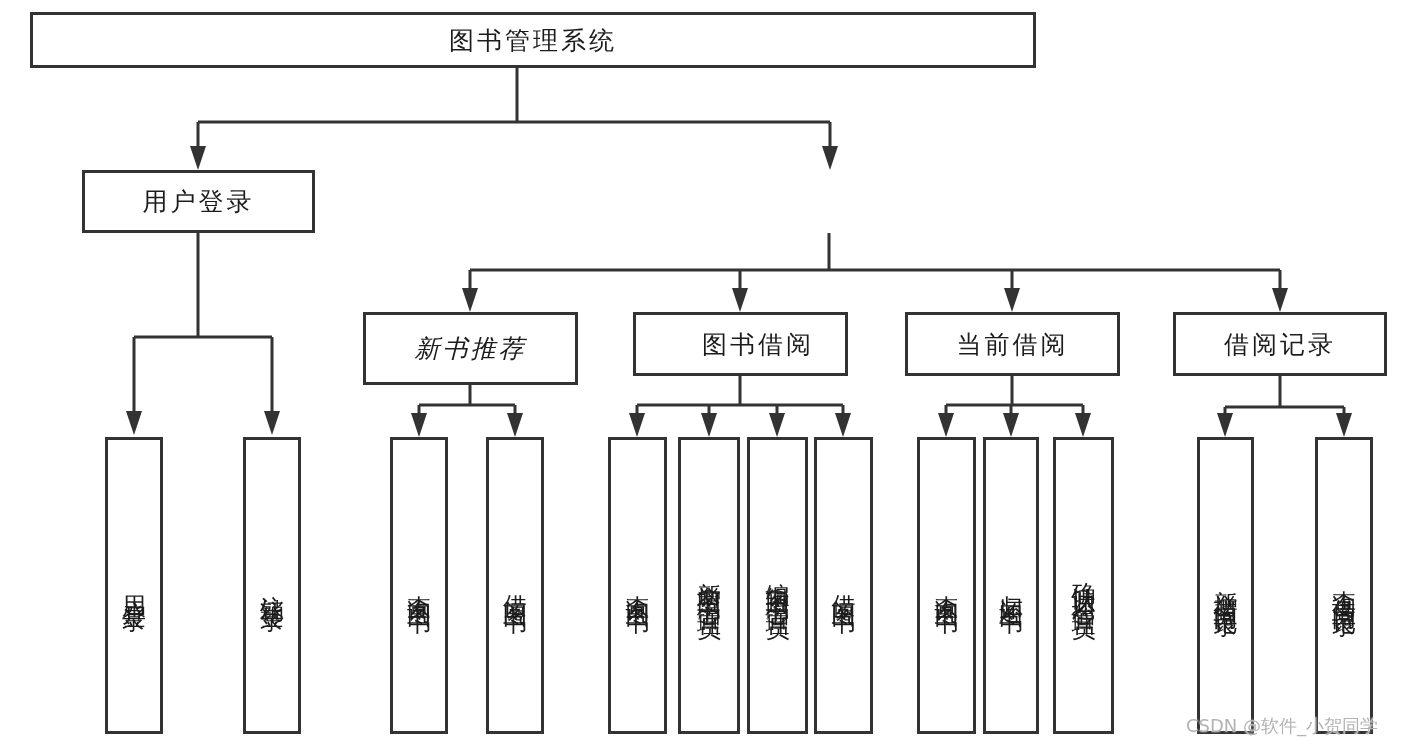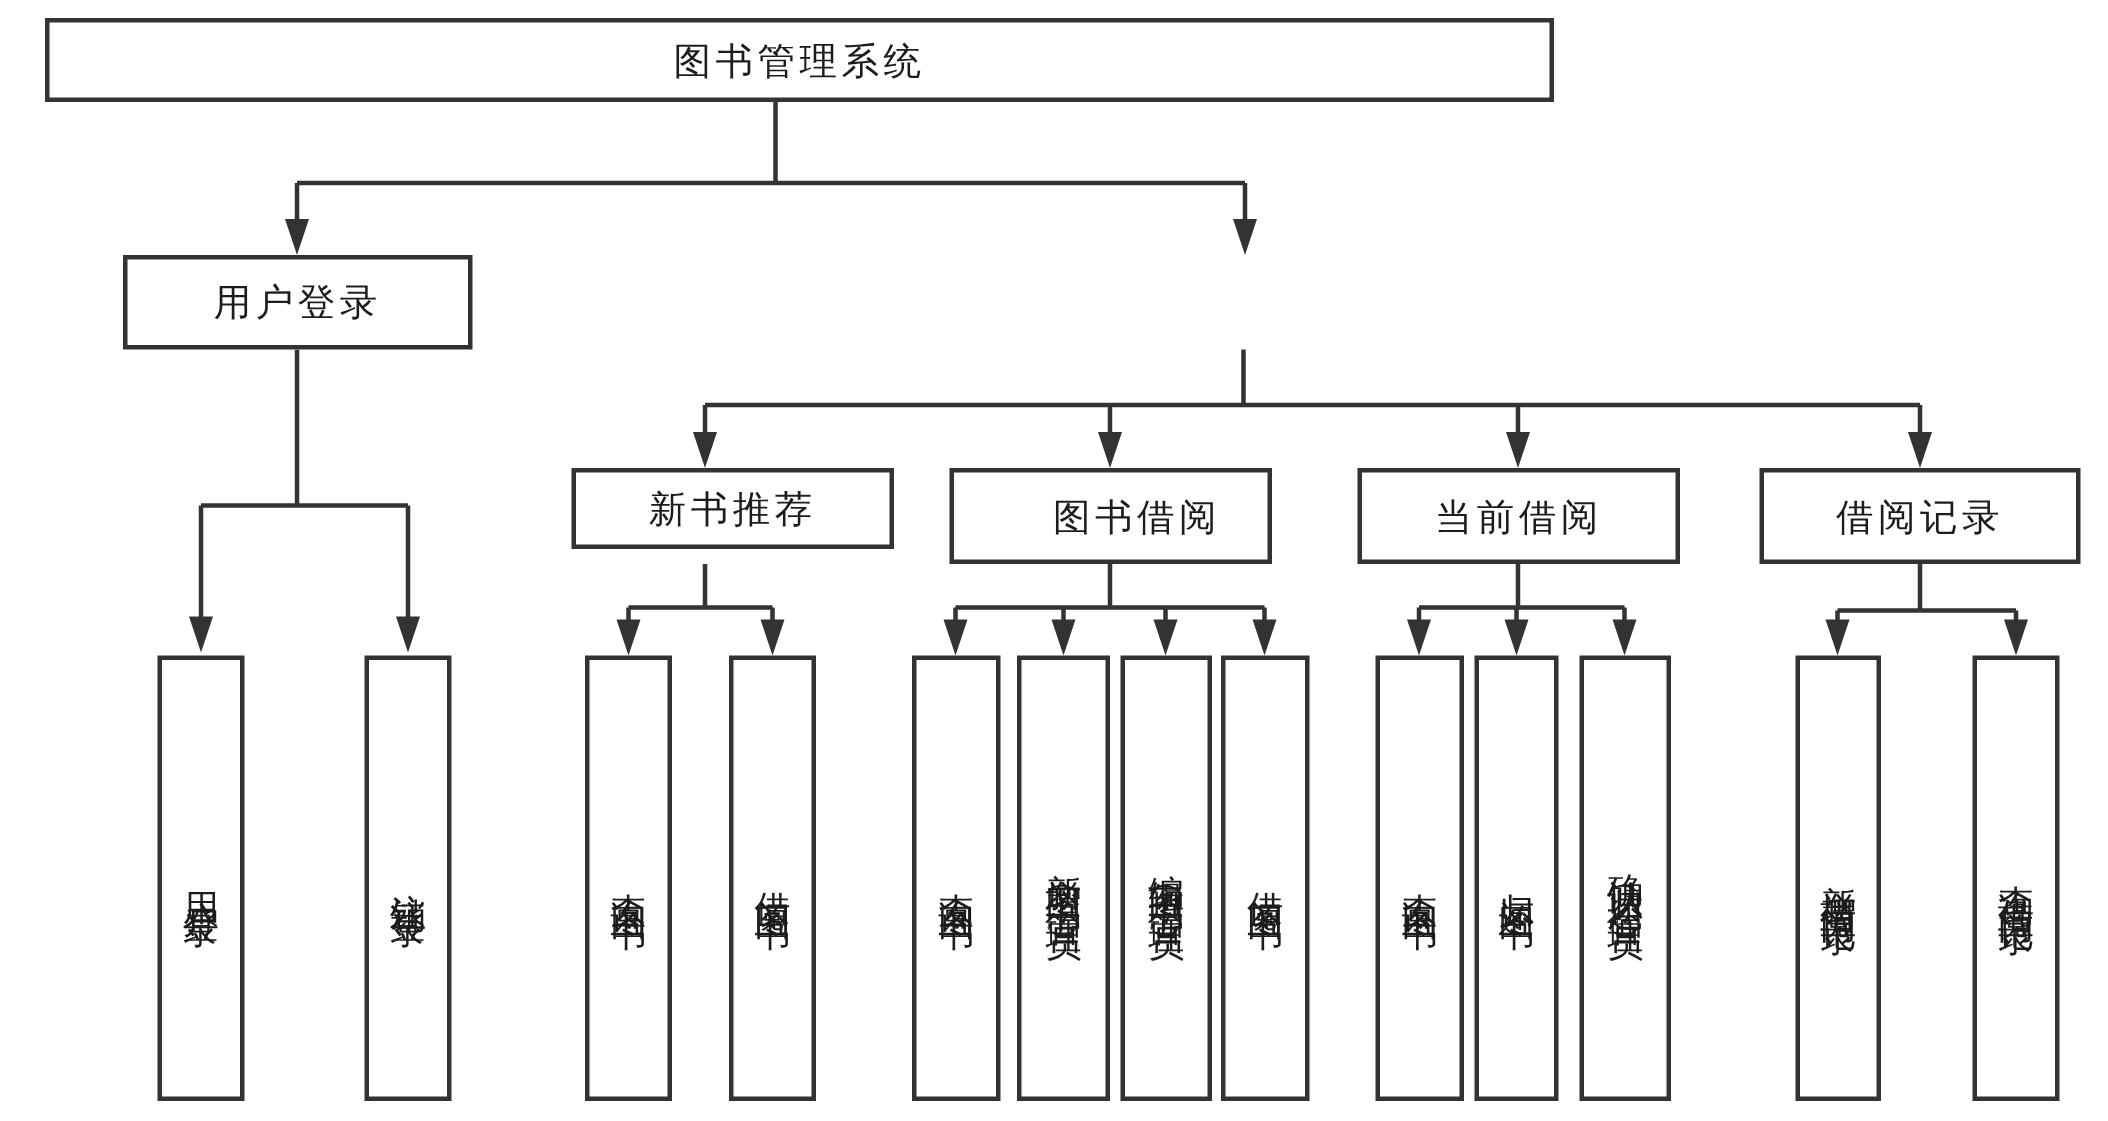--- a/index.html
+++ b/index.html
@@ -110,21 +110,21 @@
 
       <polygon points="1225,437 1217,413 1233,413"></polygon>
       <polygon points="1344,437 1336,413 1352,413"></polygon>
     </g>
   </svg>
 
   <div class="node h-node" style="left:16px; top:12px; width:1006px; height:56px;margin-left:14px;">图书管理系统</div>
 
   <div class="node h-node" style="left:82px; top:170px; width:233px; height:63px;">用户登录</div>
 
-  <div class="node h-node" style="left:381px; top:312px; width:215px; height:54px;">新书推荐</div>
+  <div class="node h-node" style="left:363px; top:312px; width:215px; height:73px;font-style:italic;">新书推荐</div>
   <div class="node h-node" style="left:633px; top:312px; width:215px; height:64px;padding-left:35px;">图书借阅</div>
   <div class="node h-node" style="left:905px; top:312px; width:215px; height:64px;">当前借阅</div>
   <div class="node h-node" style="left:1173px; top:312px; width:214px; height:64px;">借阅记录</div>
 
   <div class="node v-node" style="left:105px; top:437px; width:58px; height:297px;">用户登录</div>
   <div class="node v-node" style="left:243px; top:437px; width:58px; height:297px;">注销登录</div>
 
   <div class="node v-node" style="left:390px; top:437px; width:58px; height:297px;">查询图书</div>
   <div class="node v-node" style="left:486px; top:437px; width:58px; height:297px;">借阅图书</div>
 
@@ -133,14 +133,15 @@
   <div class="node v-node" style="left:747px; top:437px; width:61px; height:297px;">编辑图书（管理员）</div>
   <div class="node v-node" style="left:814px; top:437px; width:59px; height:297px;">借阅图书</div>
 
   <div class="node v-node" style="left:917px; top:437px; width:59px; height:297px;">查询图书</div>
   <div class="node v-node" style="left:983px; top:437px; width:56px; height:297px;">归还图书</div>
   <div class="node v-node" style="left:1053px; top:437px; width:61px; height:297px;">确认归还（管理员）</div>
 
   <div class="node v-node" style="left:1197px; top:437px; width:57px; height:297px;">新增借阅记录</div>
   <div class="node v-node" style="left:1315px; top:437px; width:58px; height:297px;">查询借阅记录</div>
 
+  <div class="watermark">CSDN @软件_小贺同学</div>
 
 </div>
 
 </body></html>

